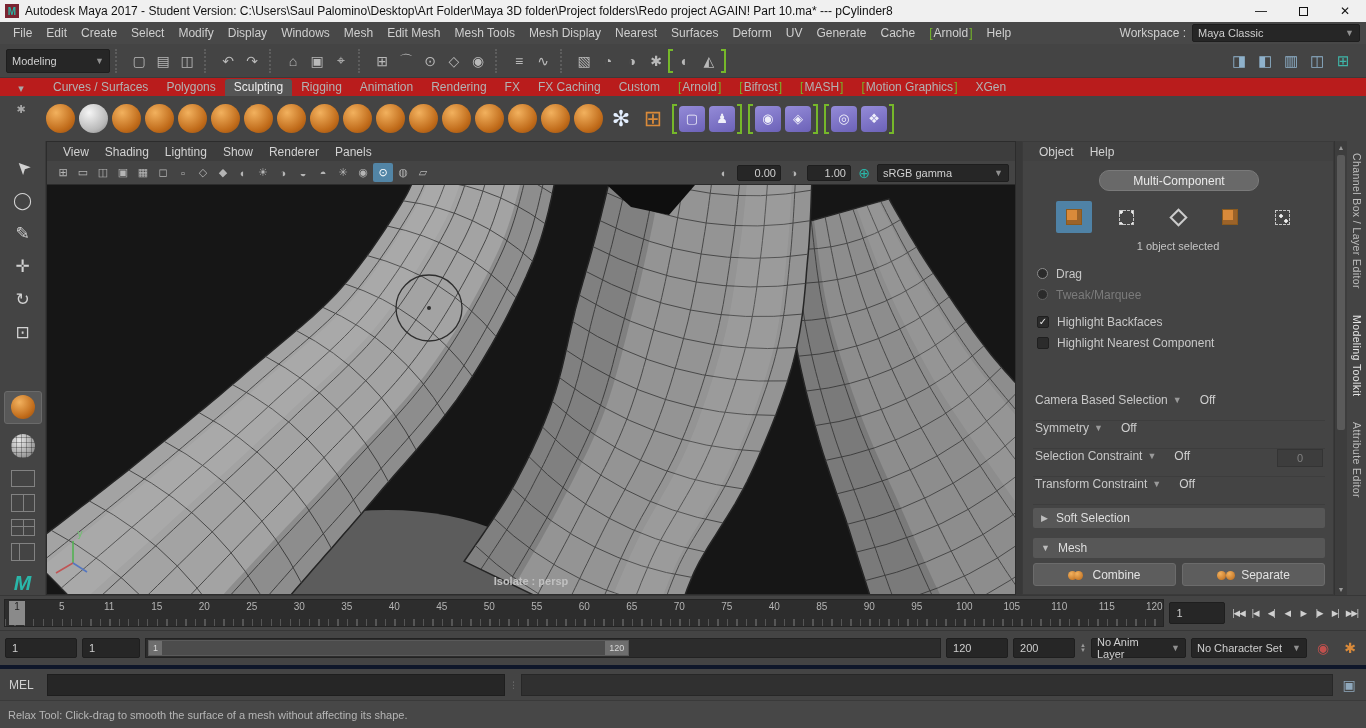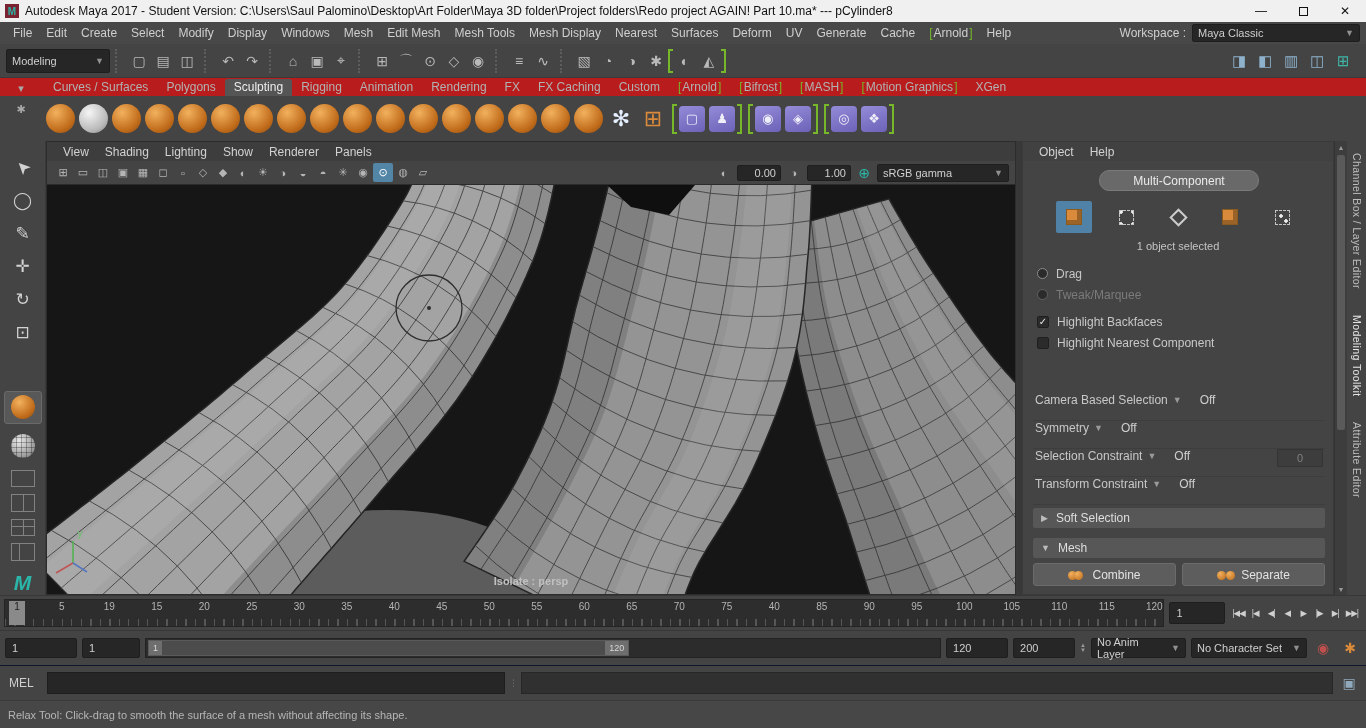--- a/index.html
+++ b/index.html
@@ -186,21 +186,21 @@
   .rtrack{flex:1;height:20px;background:#2c2c2c;border:1px solid #222;position:relative}
   .rbar{position:absolute;left:2px;top:1px;bottom:1px;width:60.6%;background:#4c4c4c;border:1px solid #5a5a5a;
     display:flex;align-items:center;justify-content:space-between;font-size:9px;color:#d8d8d8}
   .hndl{background:#6e6e6e;height:100%;display:flex;align-items:center;padding:0 4px}
   .spin{display:flex;flex-direction:column;font-size:6px;color:#999;line-height:5px}
   .rcombo{height:20px}.rc1{width:95px}.rc2{width:116px}
   .keyicon{width:22px;height:22px;display:flex;align-items:center;justify-content:center;font-size:14px}
   .keyicon.red{color:#c0504d}.keyicon.orange{color:#d98a3a}
 
   
-  .cmdrow{top:665px;height:35px;background:#444;border-top:1px solid #0f172a;display:flex;align-items:center;padding:0 5px;gap:4px}
+  .cmdrow{top:665px;height:35px;background:#444;border-top:4px solid #0f172a;display:flex;align-items:center;padding:0 5px;gap:4px}
   .mel-label{width:38px;color:#cfcfcf;padding-left:4px}
   .mel-input{width:458px;height:22px;background:#262626;border:1px solid #1e1e1e}
   .cmd-split{width:8px;color:#777;font-size:9px;text-align:center}
   .mel-result{flex:1;height:22px;background:#303030;border:1px solid #272727}
   .se-icon{width:24px;height:22px;display:flex;align-items:center;justify-content:center;color:#8fa8bc;font-size:14px}
 
   
   .helprow{top:700px;height:28px;background:#474747;border-top:1px solid #3a3a3a;display:flex;align-items:center;padding-left:8px}
   .help-text{color:#b5b5b5;font-size:11px}
 </style>
@@ -683,21 +683,21 @@
         <div class="vtab">Attribute Editor</div>
       </div>
   </div>
 
   <div class="row timerow">
     <div class="tl-ruler">
       <div class="tl-marker">1</div>
       <div class="tl-ticks">
 
       <span class="tick">5</span>
-          <span class="tick">19</span>
+          <span class="tick">11</span>
           <span class="tick">15</span>
           <span class="tick">20</span>
           <span class="tick">25</span>
           <span class="tick">30</span>
           <span class="tick">35</span>
           <span class="tick">40</span>
           <span class="tick">45</span>
           <span class="tick">50</span>
           <span class="tick">55</span>
           <span class="tick">60</span>

